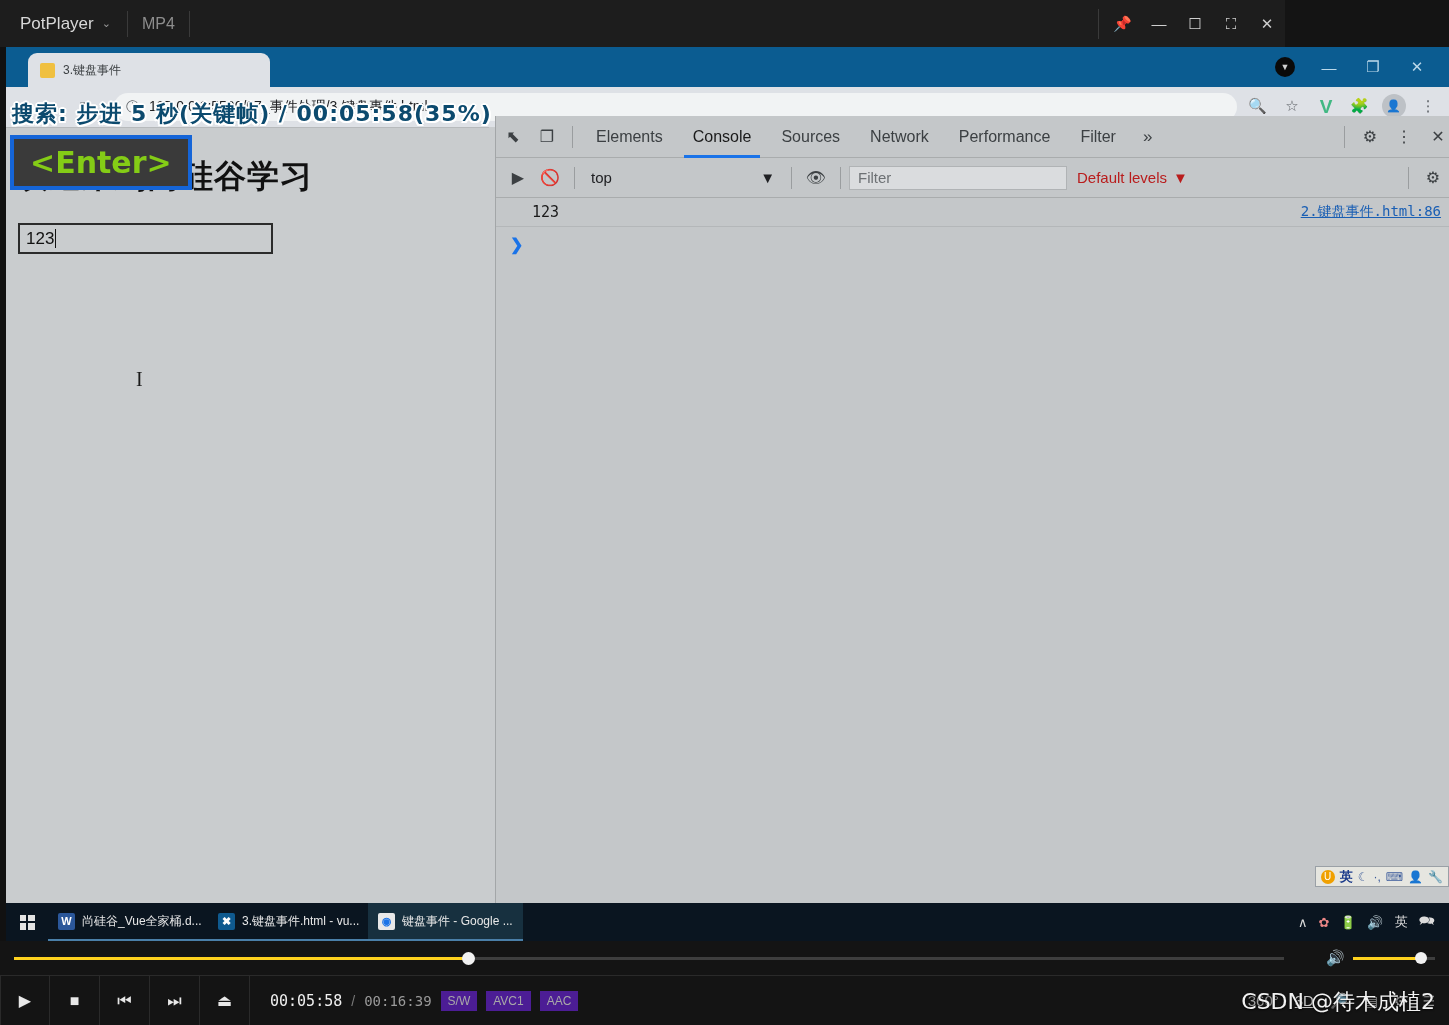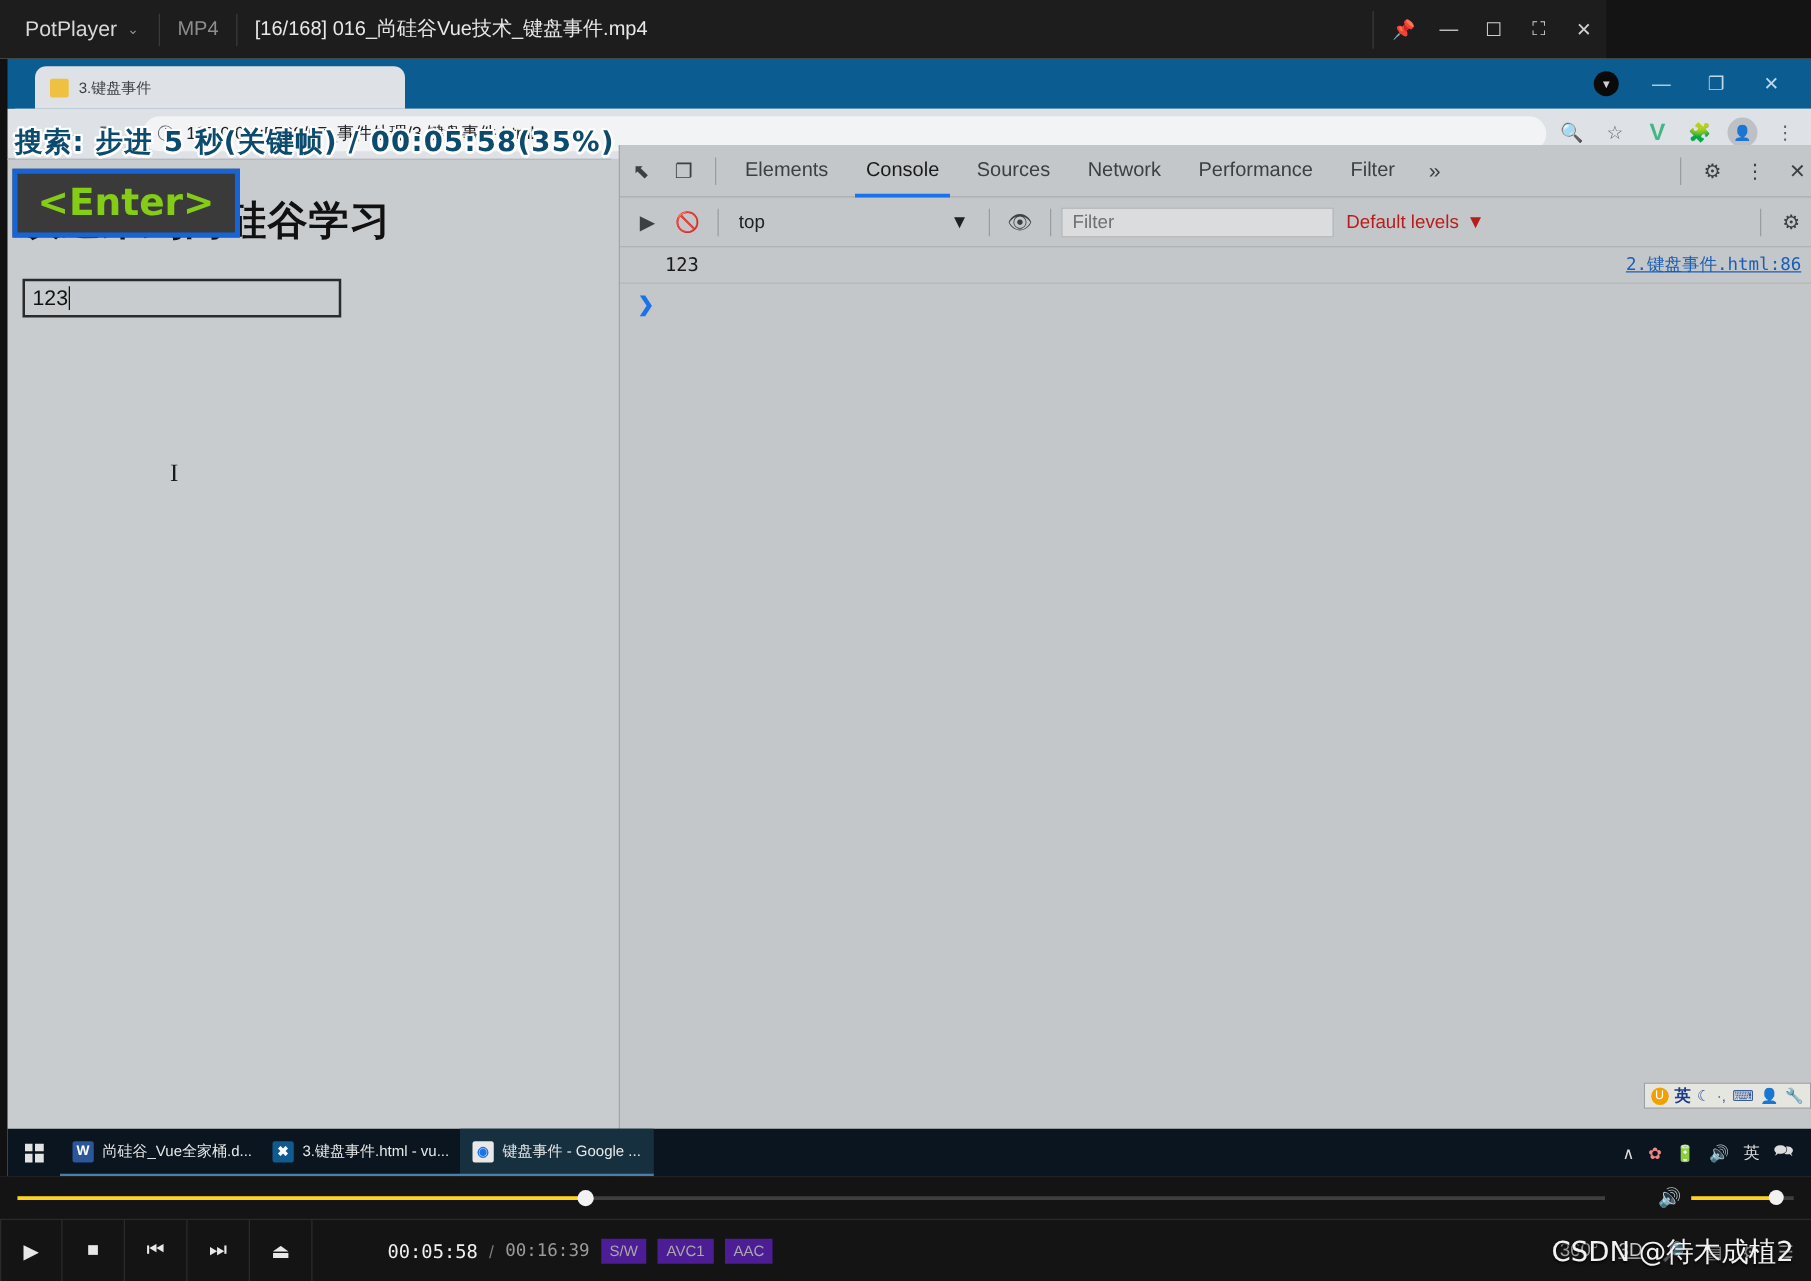--- a/index.html
+++ b/index.html
@@ -35,21 +35,21 @@
   }
   .vid-left-edge { position:absolute; left:0; top:0; width:8px; height:894px; background:#111; }
   .vid-left-edge2 { position:absolute; left:8px; top:0; width:4px; height:894px; background:#2a2a2a; }
 
   
   .chrome { position:absolute; left:6px; top:0; width:1443px; height:894px; }
   .chrome-tabstrip {
     position:absolute; left:0; top:0; width:1443px; height:40px; background:#0b5c91;
   }
   .chrome-tab {
-    position:absolute; left:22px; top:6px; width:296px; height:34px;
+    position:absolute; left:22px; top:6px; width:242px; height:34px;
     background:#dee1e6; border-radius:9px 9px 0 0;
     display:flex; align-items:center; padding:0 12px; gap:8px;
   }
   .tab-fav { width:15px; height:15px; background:#f0c040; border-radius:2px; flex:0 0 auto; }
   .tab-title { font-size:12px; color:#3c4043; white-space:nowrap; overflow:hidden; }
   .chrome-wincontrols { position:absolute; right:10px; top:0; height:40px; display:flex; align-items:center; }
   .cwc { width:44px; height:40px; display:flex; align-items:center; justify-content:center; color:#bcd9ea; font-size:15px; }
   .cwc-dot { width:20px; height:20px; border-radius:50%; background:#0a0a0a;
              display:flex; align-items:center; justify-content:center; color:#d0d0d0; font-size:9px; }
 
@@ -177,21 +177,21 @@
   .vol-ic { color:#d8d8d8; font-size:15px; }
   .volbar { position:relative; width:82px; height:3px; background:#3e3e3e; }
   .vol-fill { position:absolute; left:0; top:0; height:3px; width:68px; background:#ffd21e; }
   .vol-knob { position:absolute; left:62px; top:-5px; width:12px; height:12px; border-radius:50%; background:#f2f2f2; }
 
   .ctrl-row { position:relative; height:50px; border-top:1px solid #2a2a2a; display:flex; align-items:center; }
   .ctrl-btn { width:50px; height:50px; display:flex; align-items:center; justify-content:center;
               color:#e8e8e8; font-size:16px; border-right:1px solid #2a2a2a; }
   .ctrl-btn:first-child { border-left:1px solid #2a2a2a; }
   .time-group { display:flex; align-items:center; gap:9px; padding-left:20px; }
-  .t-cur { color:#f0f0f0; font-size:15px; font-family:"DejaVu Sans Mono", monospace;margin-left:40px; }
+  .t-cur { color:#f0f0f0; font-size:15px; font-family:"DejaVu Sans Mono", monospace; }
   .t-sep { color:#7a7a7a; font-size:14px; }
   .t-tot { color:#9a9a9a; font-size:14px; font-family:"DejaVu Sans Mono", monospace; }
   .badge { background:#4c1d95; color:#a8a8a8; font-size:12px; padding:3px 7px; }
   .right-ctrls { margin-left:auto; display:flex; align-items:center; gap:16px; padding-right:14px; }
   .rc-ic { color:#9a9a9a; font-size:14px; }
   .rc-360 { color:#a0a0a0; font-size:15px; }
   .rc-3d { color:#c8c8c8; font-size:15px; text-decoration:underline; }
   .rc-yellow { color:#ffd21e; font-size:15px; }
   .watermark {
     position:absolute; right:14px; bottom:8px; color:#f2f2f2; font-size:22px;
@@ -220,21 +220,20 @@
 <div id="root">
 
   <div class="pp-titlebar">
     <div class="pp-logo">
       <span>PotPlayer</span>
       <span class="pp-caret">⌄</span>
     </div>
     <div class="pp-div"></div>
     <div class="pp-type">MP4</div>
     <div class="pp-div"></div>
-    <div class="pp-title">[16/168] 016_尚硅谷Vue技术_键盘事件.mp4</div>
     <div class="pp-winbtns">
       <div class="pp-sep-v"></div>
       <div class="pp-wb">📌</div>
       <div class="pp-wb">—</div>
       <div class="pp-wb">☐</div>
       <div class="pp-wb">⛶</div>
       <div class="pp-wb">✕</div>
     </div>
   </div>
 

